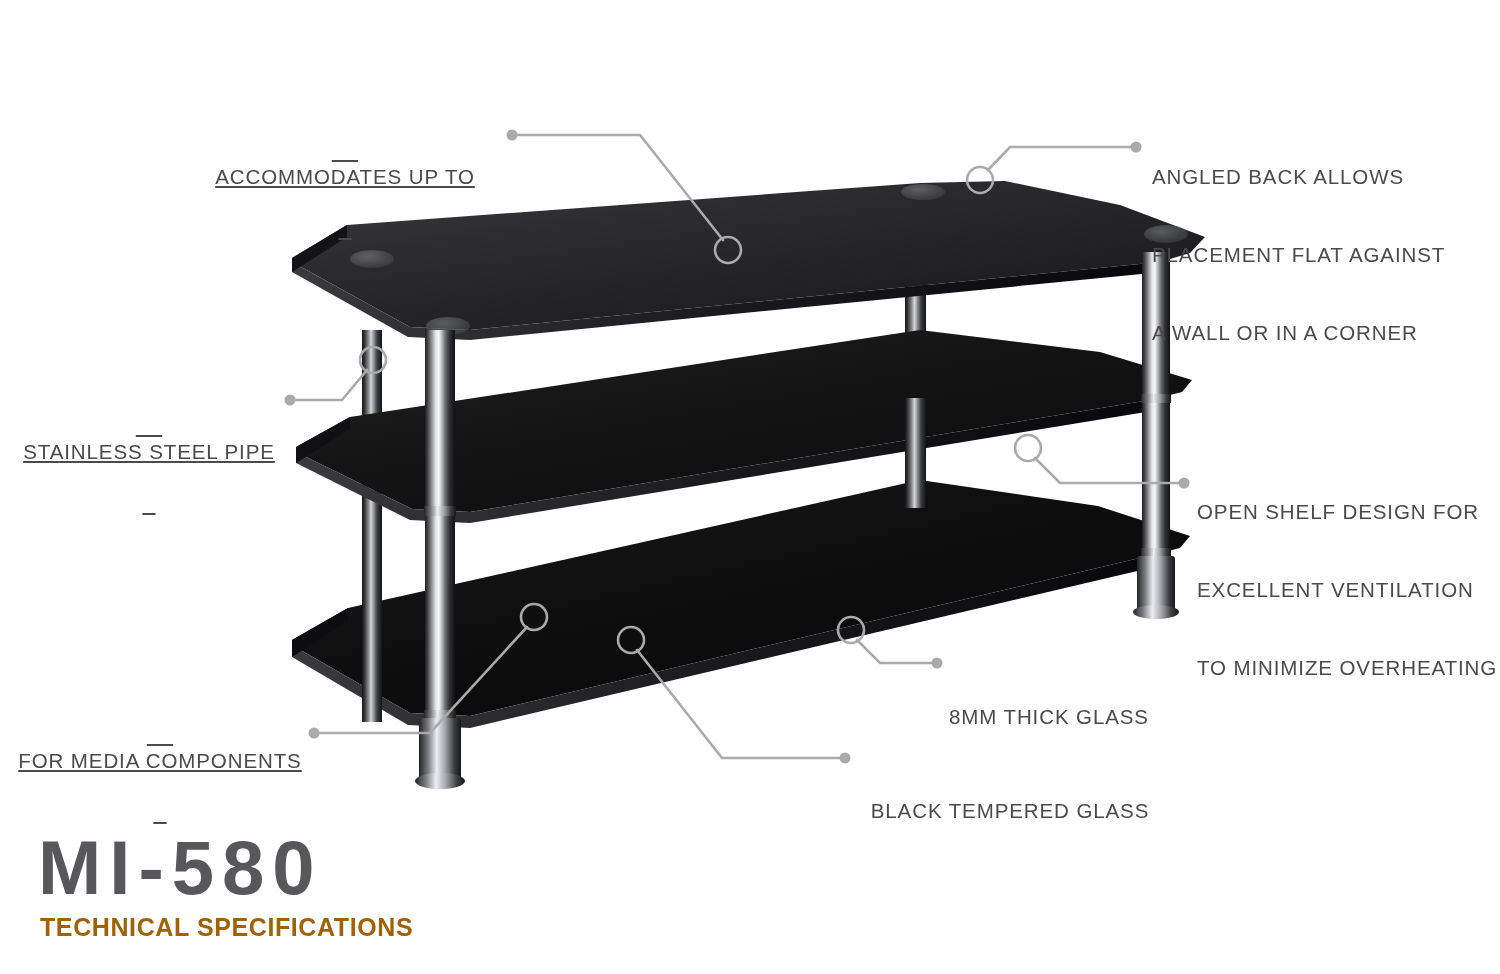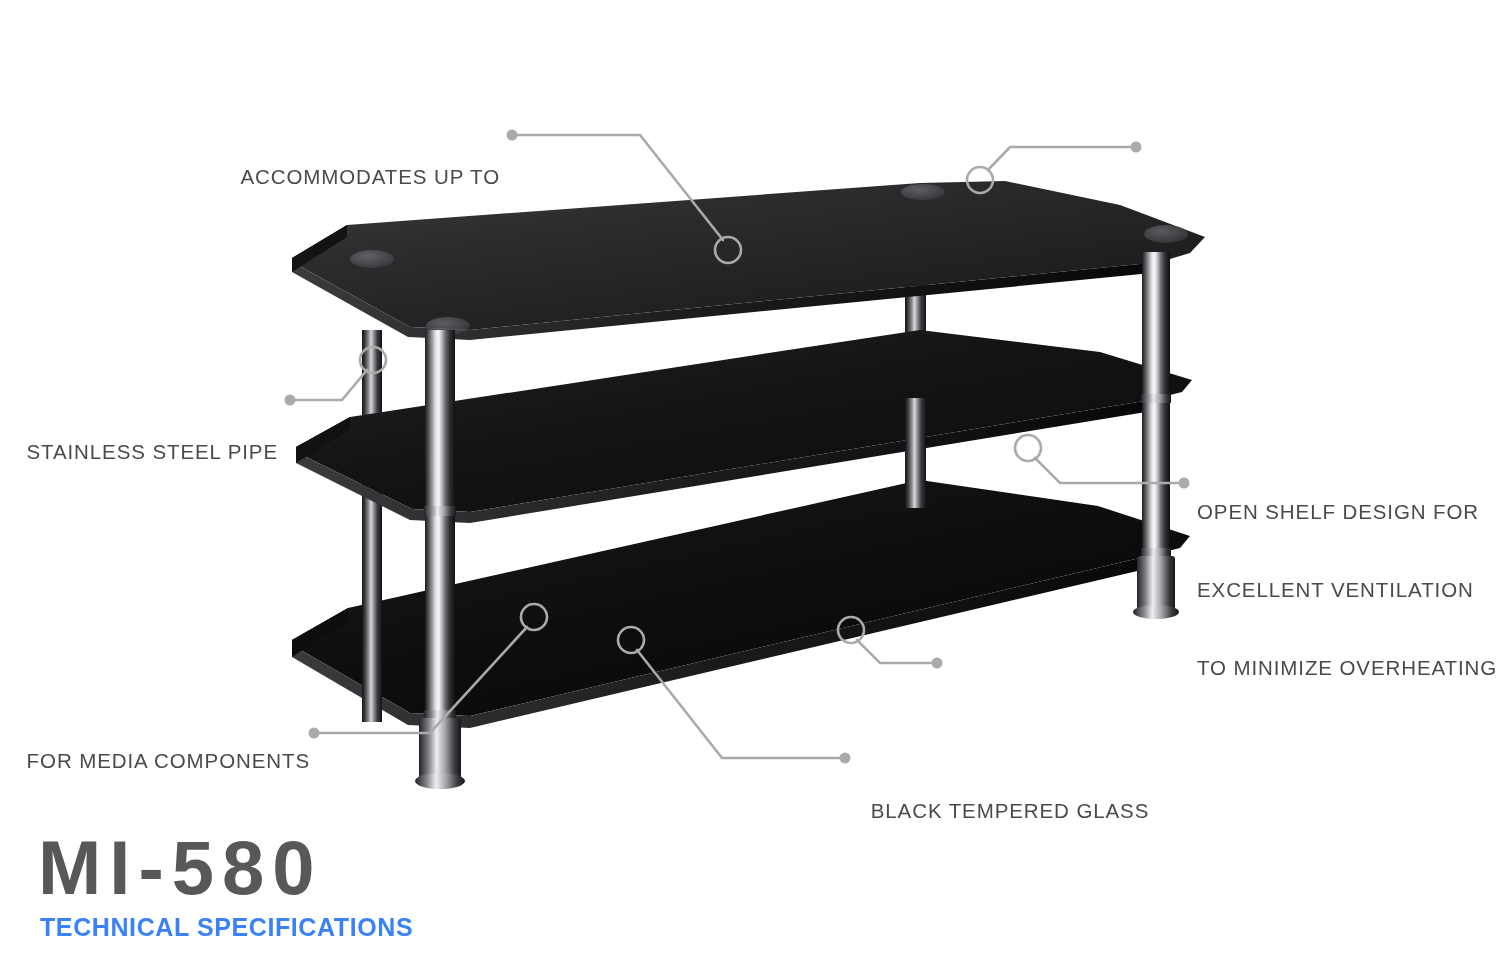--- a/index.html
+++ b/index.html
@@ -29,21 +29,21 @@
   .callout-text {
     position: absolute;
     color: #4a4a4a;
     font-size: 20.5px;
     letter-spacing: 0.9px;
     line-height: 26px;
     text-transform: uppercase;
     white-space: pre;
     font-weight: 400;
   }
-  .ta-right { text-align: right; }
+  .ta-right { text-align: center; text-decoration: underline; }
   .ta-left  { text-align: left; }
 
   
   #c-tv        { left: 190px;  top: 112px; width: 310px; }
   #c-angled    { left: 1152px; top: 112px; width: 330px; }
   #c-pipe      { left: 20px;   top: 387px; width: 258px; }
   #c-open      { left: 1197px; top: 447px; width: 300px; }
   #c-fixed     { left: 10px;   top: 696px; width: 300px; }
   #c-8mm       { left: 949px;  top: 652px; width: 260px; }
   #c-black     { left: 860px;  top: 746px; width: 300px; text-align: center; }
@@ -56,21 +56,21 @@
   }
   #wordmark .model {
     color: #58585a;
     font-size: 76px;
     font-weight: 700;
     letter-spacing: 8px;
     line-height: 72px;
     margin: 0;
   }
   #wordmark .sub {
-    color: #3b82f6;
+    color: #a16207;
     font-size: 25px;
     font-weight: 700;
     letter-spacing: 0.6px;
     line-height: 30px;
     margin: 8px 0 0 2px;
   }
 </style>
 </head>
 <body>
 
@@ -220,35 +220,43 @@
       <path d="M 845 758 L 722 758 L 637 650"></path>
       <circle cx="631" cy="640" r="13"></circle>
       <circle cx="845" cy="758" r="5.5" fill="#aaaaaa" stroke="none"></circle>
     </g>
   </svg>
 
   <div id="c-tv" class="callout-text ta-right">
     <div>ACCOMMODATES UP TO</div>
   </div>
 
+  <div id="c-angled" class="callout-text ta-left">
+    <div>ANGLED BACK ALLOWS</div>
+    <div>PLACEMENT FLAT AGAINST</div>
+    <div>A WALL OR IN A CORNER</div>
+  </div>
 
   <div id="c-pipe" class="callout-text ta-right">
     <div>STAINLESS STEEL PIPE</div>
   </div>
 
   <div id="c-open" class="callout-text ta-left">
     <div>OPEN SHELF DESIGN FOR</div>
     <div>EXCELLENT VENTILATION</div>
     <div>TO MINIMIZE OVERHEATING</div>
   </div>
 
   <div id="c-fixed" class="callout-text ta-right">
     <div>FOR MEDIA COMPONENTS</div>
   </div>
 
+  <div id="c-8mm" class="callout-text ta-left">
+    <div>8MM THICK GLASS</div>
+  </div>
 
   <div id="c-black" class="callout-text ta-left">
     <div>BLACK TEMPERED GLASS</div>
   </div>
 
   <div id="wordmark">
     <div class="model">MI-580</div>
     <div class="sub">TECHNICAL SPECIFICATIONS</div>
   </div>
 

